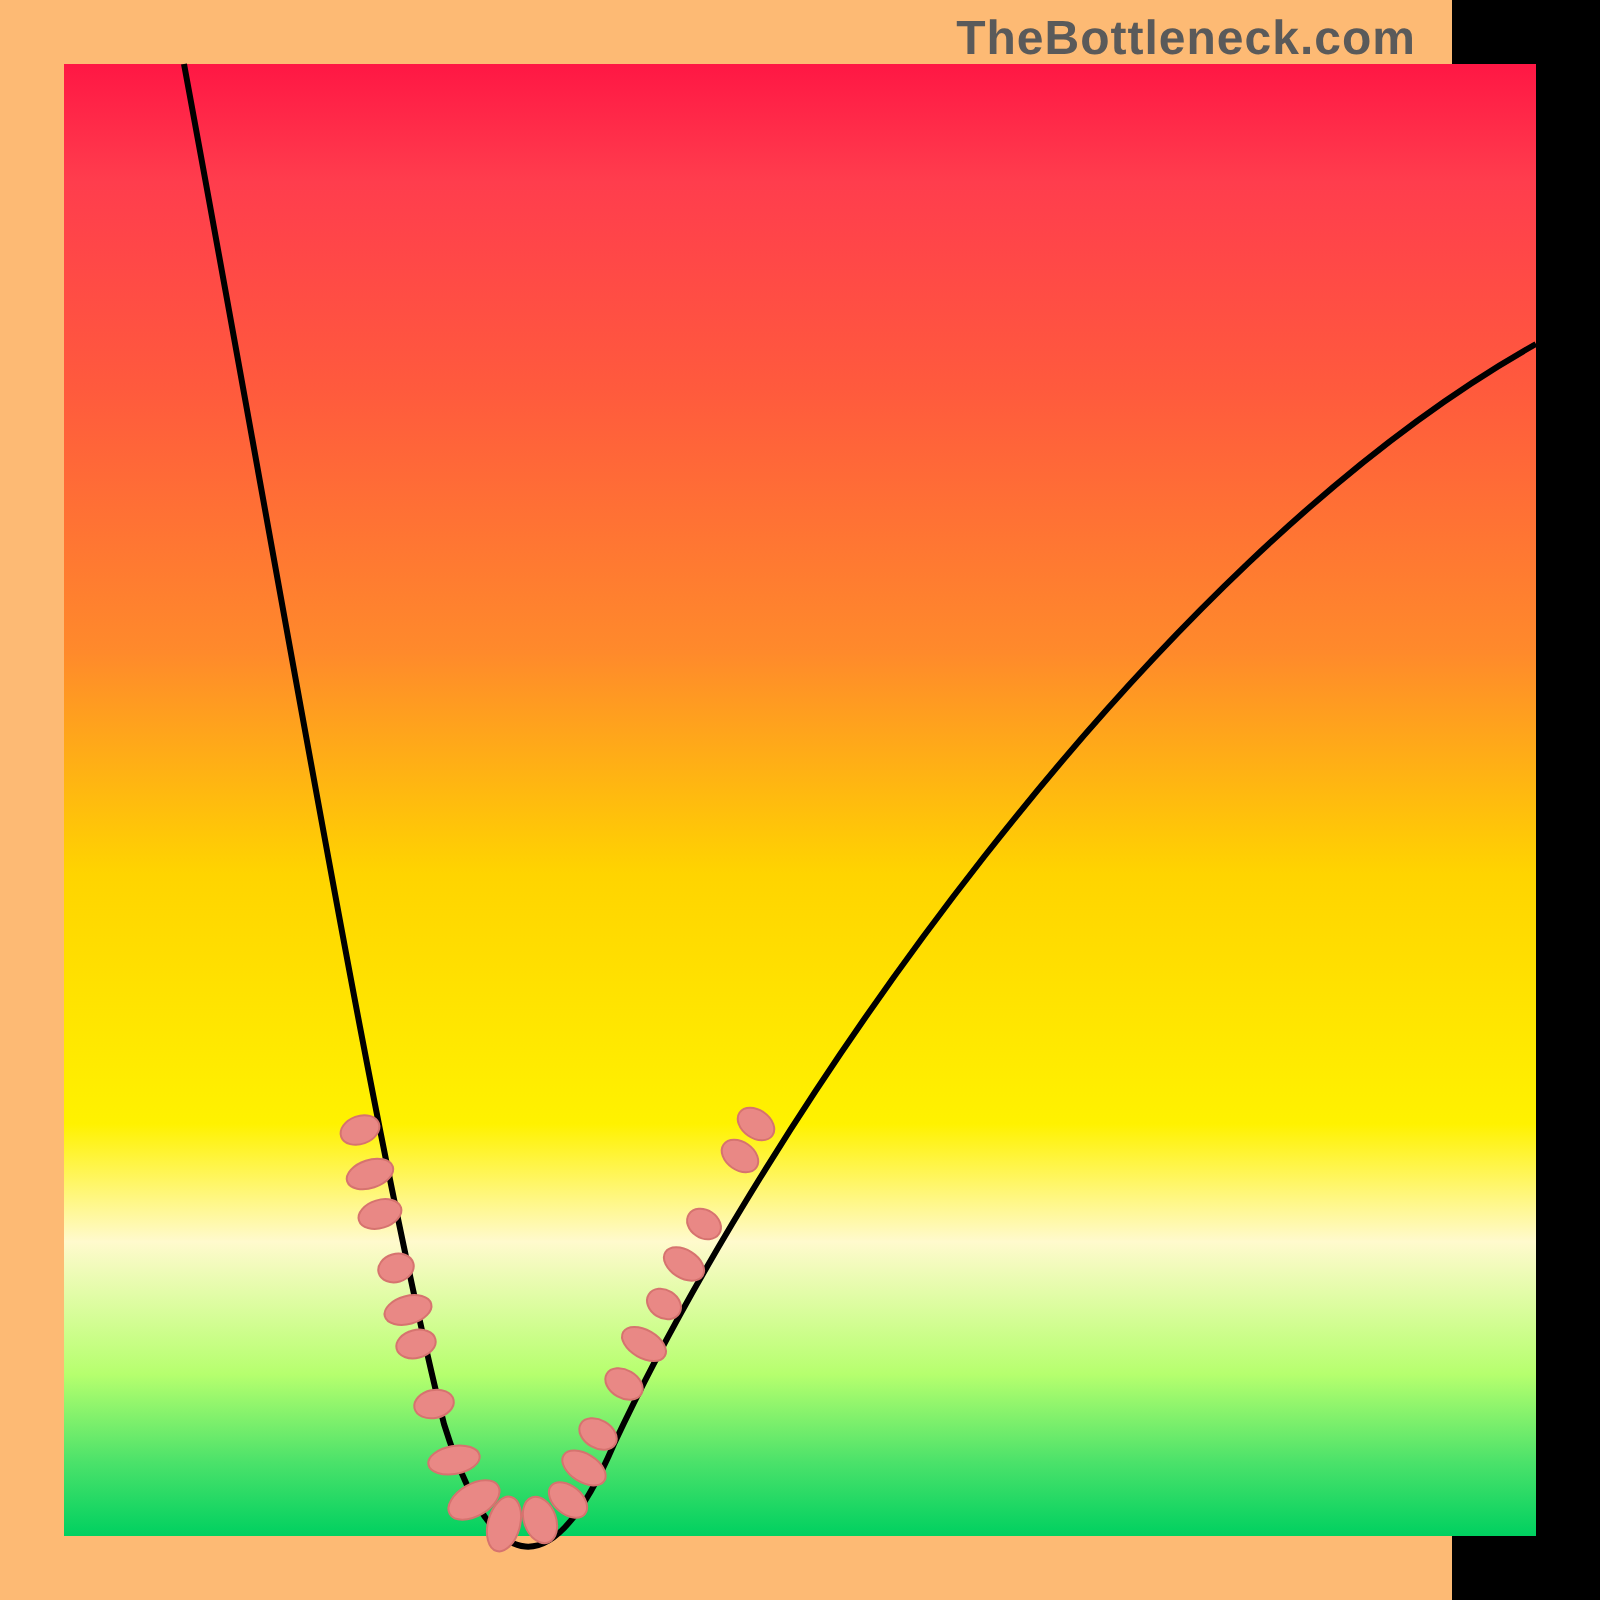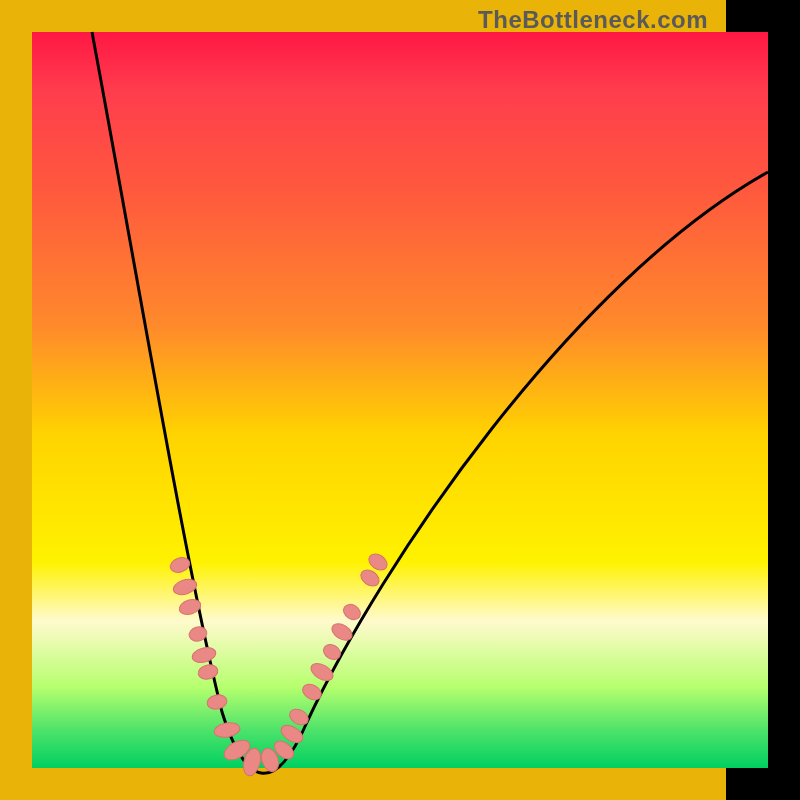--- a/index.html
+++ b/index.html
@@ -7,21 +7,21 @@
     padding: 0;
     width: 800px;
     height: 800px;
     background: #000;
     overflow: hidden;
   }
   .frame {
     position: relative;
     width: 726px;
     height: 800px;
-    background: #eab308;
+    background: #fdba74;
   }
   .plot-area {
     position: absolute;
     left: 32px;
     top: 32px;
     width: 736px;
     height: 736px;
     background: linear-gradient(
       to bottom,
       #ff1744 0%,

